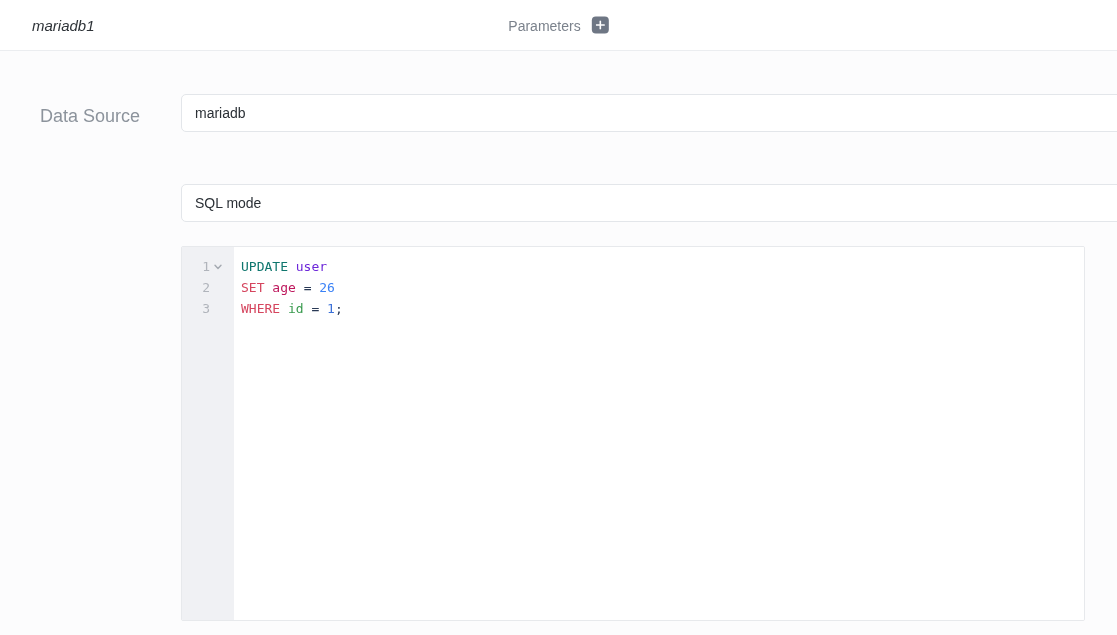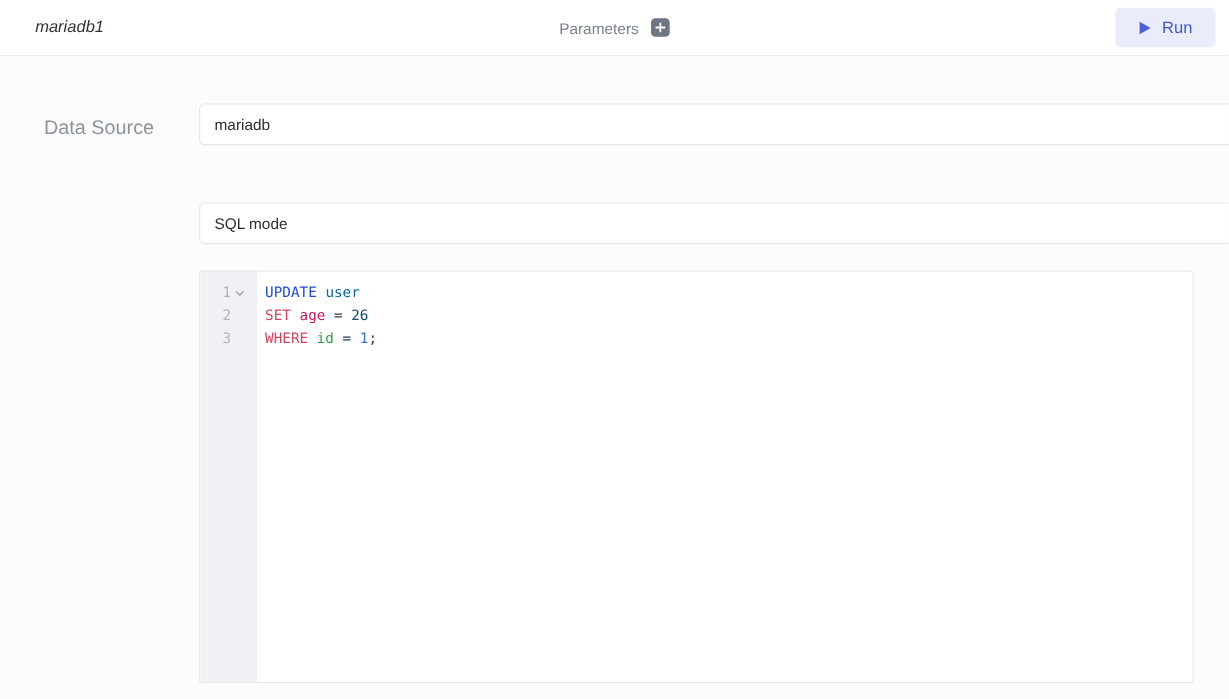--- a/index.html
+++ b/index.html
@@ -99,28 +99,20 @@
       <span style="display:flex;">
         <svg width="9" height="9" viewBox="0 0 9 9">
             <path d="M4.5 0.5v8M0.5 4.5h8" stroke="#ffffff" stroke-width="1.6" stroke-linecap="round"></path>
           </svg>
       </span>
     </button>
   </div>
 
   <div class="header-actions">
 
-    <button class="btn btn-run">
-      <span style="display:flex;">
-        <svg width="12" height="13" viewBox="0 0 12 13">
-            <path d="M1 0.8 L11 6.5 L1 12.2 Z" fill="#4c5fdb"></path>
-          </svg>
-      </span>
-      <span>Run</span>
-    </button>
   </div>
 </div>
 
 <div class="field-label">Data Source</div>
 
 <div class="select select-datasource">
   <span>mariadb</span>
   <span class="select-chevron">
     <svg width="14" height="9" viewBox="0 0 14 9">
         <path d="M1.5 1.5 L7 7 L12.5 1.5" fill="none" stroke="#c7cbd2" stroke-width="2" stroke-linecap="round" stroke-linejoin="round"></path>
@@ -148,17 +140,17 @@
         </span>
       </div>
       <div class="gutter-line">
         <span class="ln">2</span>
       </div>
       <div class="gutter-line">
         <span class="ln">3</span>
       </div>
     </div>
   <div class="code-area">
-      <div class="code-line"><span style="color: #1d4ed8;">UPDATE</span><span style="color: rgb(51, 51, 51);"> </span><span style="color: #0369a1;">user</span></div>
-      <div class="code-line"><span style="color: rgb(213, 69, 94);">SET</span><span style="color: rgb(51, 51, 51);"> </span><span style="color: #be185d;">age</span><span style="color: rgb(51, 51, 51);"> </span><span style="color: rgb(41, 57, 85);">=</span><span style="color: rgb(51, 51, 51);"> </span><span style="color: #0c4a6e;">26</span></div>
+      <div class="code-line"><span style="color: #0f766e;">UPDATE</span><span style="color: rgb(51, 51, 51);"> </span><span style="color: #6d28d9;">user</span></div>
+      <div class="code-line"><span style="color: rgb(213, 69, 94);">SET</span><span style="color: rgb(51, 51, 51);"> </span><span style="color: #be185d;">age</span><span style="color: rgb(51, 51, 51);"> </span><span style="color: rgb(41, 57, 85);">=</span><span style="color: rgb(51, 51, 51);"> </span><span style="color: #3b82f6;">26</span></div>
       <div class="code-line"><span style="color: rgb(213, 69, 94);">WHERE</span><span style="color: rgb(51, 51, 51);"> </span><span style="color: rgb(56, 154, 77);">id</span><span style="color: rgb(51, 51, 51);"> </span><span style="color: rgb(41, 57, 85);">=</span><span style="color: rgb(51, 51, 51);"> </span><span style="color: rgb(58, 112, 216);">1</span><span style="color: rgb(41, 57, 85);">;</span></div>
     </div>
 </div>
 
 </body></html>

